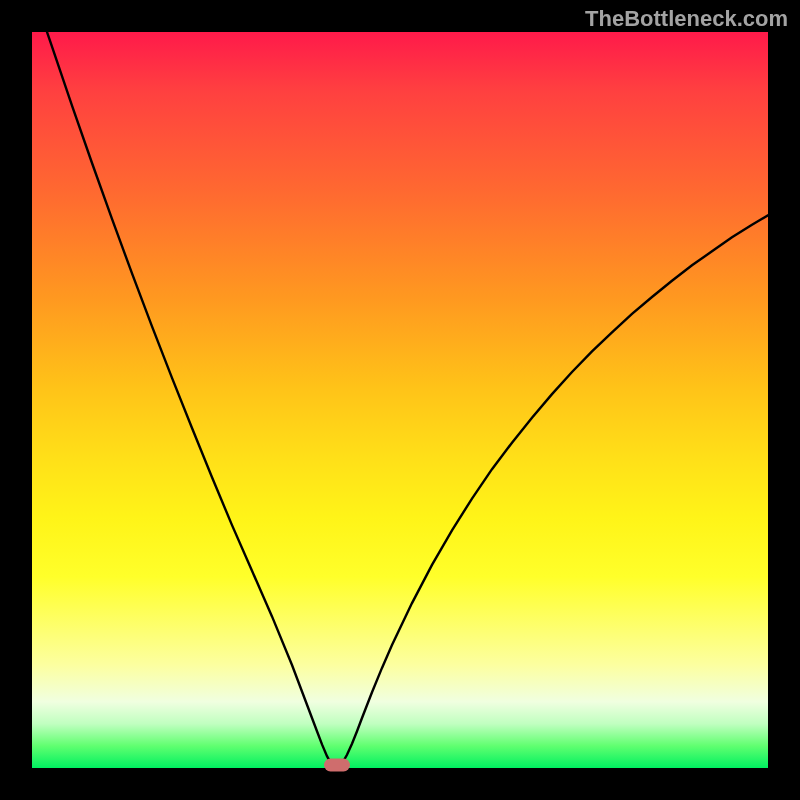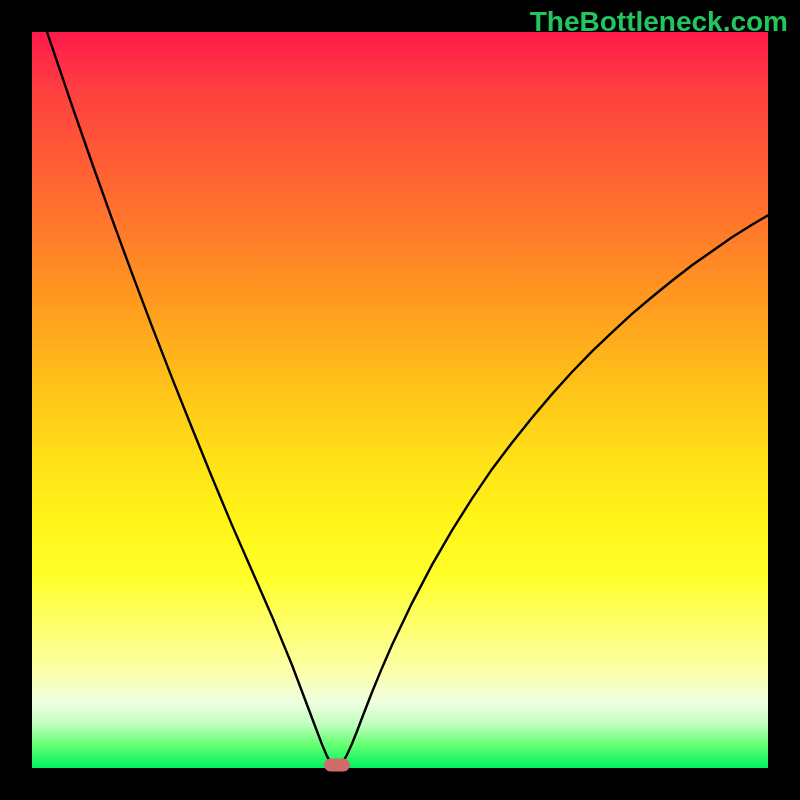--- a/index.html
+++ b/index.html
@@ -8,23 +8,23 @@
     height: 800px;
     background: #000;
     overflow: hidden;
     position: relative;
   }
   .watermark {
     position: absolute;
     top: 6px;
     right: 12px;
     font-family: Arial, sans-serif;
-    font-size: 28px;
+    font-size: 22px;
     font-weight: bold;
-    color: #22c55e;
+    color: #a3a3a3;
     z-index: 10;
   }
   .plot {
     position: absolute;
     left: 32px;
     top: 32px;
     width: 736px;
     height: 736px;
     background: linear-gradient(to bottom,
       #ff1a4a 0%,

